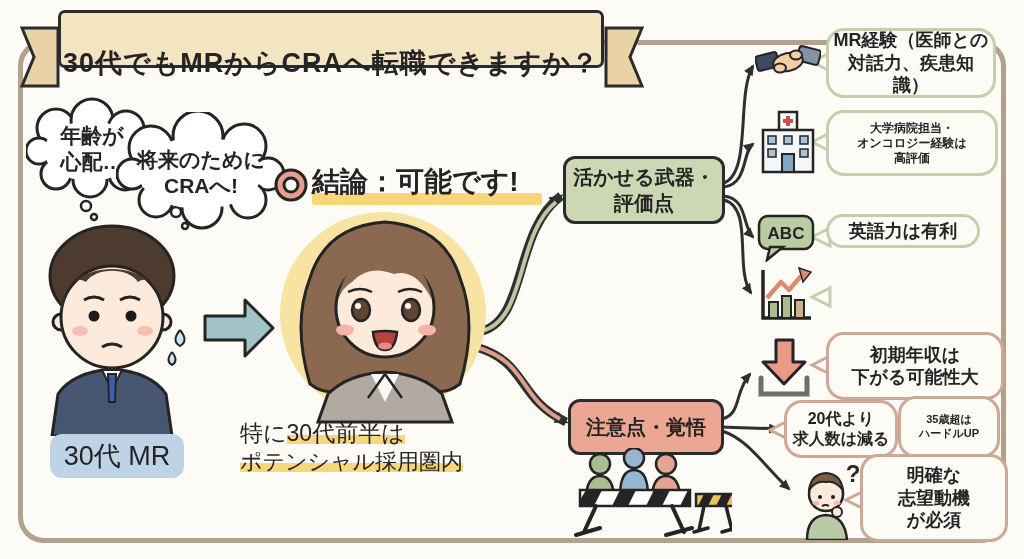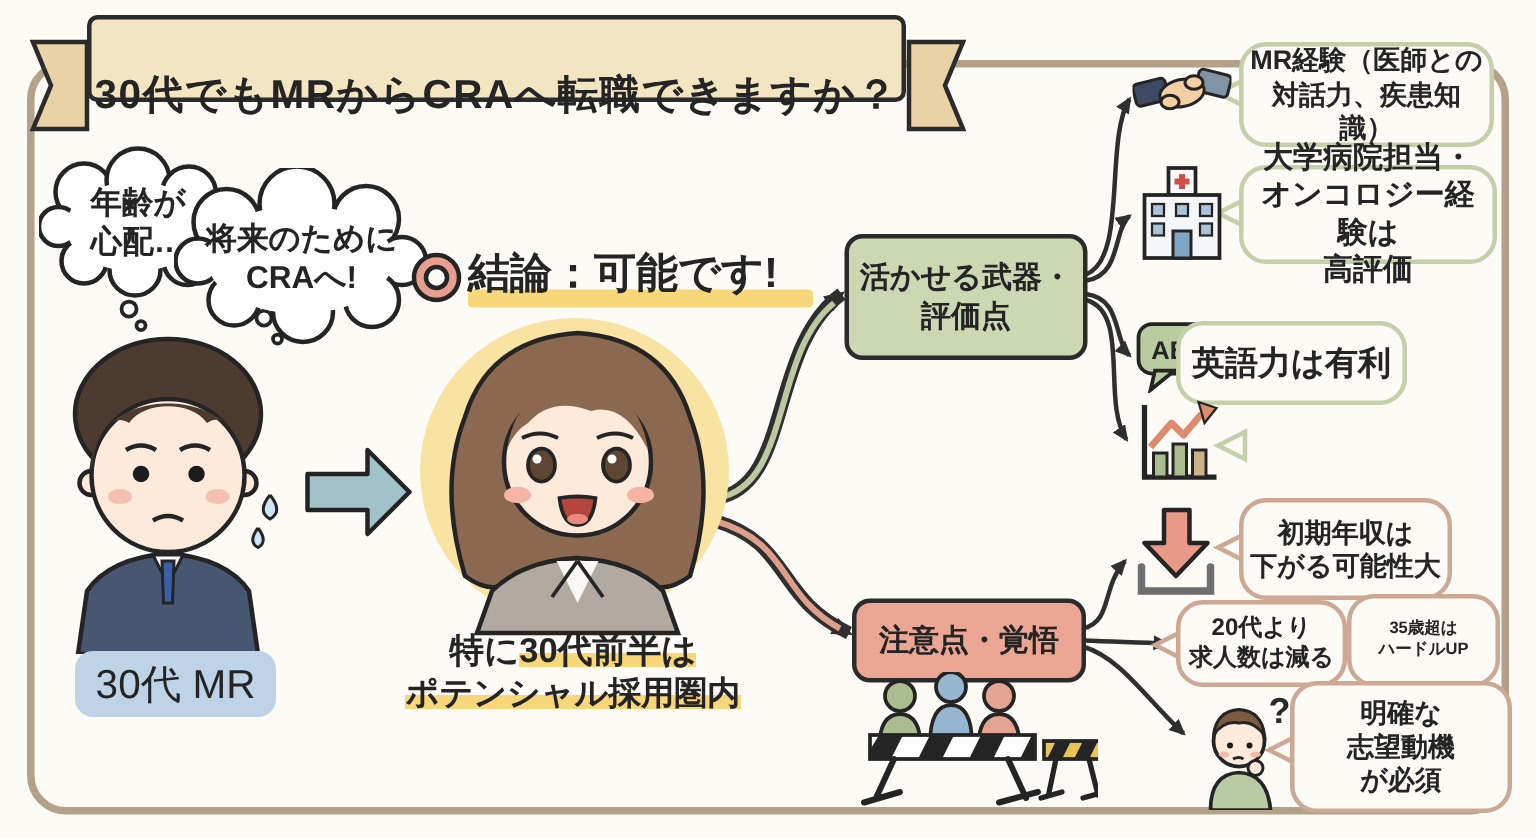--- a/index.html
+++ b/index.html
@@ -26,21 +26,21 @@
   
   .hbox{border:3px solid #2b2b2b; border-radius:12px; display:flex; align-items:center; justify-content:center; text-align:center; font-weight:800; white-space:pre-line; z-index:2; line-height:1.3;}
   .hbox.green{background:var(--strengths_green);}
   .hbox.salmon{background:var(--cautions_salmon);}
   .badge{background:var(--badge_blue); border-radius:12px; display:flex; align-items:center; justify-content:center; font-weight:400; font-size:27px; z-index:2;}
   .ycircle{background:var(--yellow_circle); border-radius:50%; z-index:1;}
   .overlay{left:0; top:0; z-index:1; pointer-events:none;}
   .char{z-index:2;}
   .conclusion-text{z-index:2; font-size:28px; font-weight:800; line-height:38px;}
   .hl{background:var(--highlight_yellow); z-index:1; border-radius:3px;}
-  .note{z-index:2; text-align:center; font-weight:700; line-height:1.25;}
+  .note{z-index:2; text-align:left; font-weight:400; line-height:1.25;}
   .note .l1{font-size:23px;}
   .note .l2{font-size:22px;}
   .note .mark{background:linear-gradient(to bottom, transparent 58%, var(--highlight_yellow) 58%, var(--highlight_yellow) 94%, transparent 94%);}
   .icon{z-index:2;}
 </style>
 </head>
 <body>
 
 <div id="canvas">
 
@@ -192,21 +192,21 @@
     <ellipse cx="139" cy="124" rx="9" ry="5.5" fill="#f6b3a6"></ellipse>
     <path d="M85,126 Q97,124 109,126 Q107,144 97,144 Q87,144 85,126 Z" fill="#b5443c" stroke="#242424" stroke-width="2.5"></path>
     <ellipse cx="97" cy="140" rx="7" ry="3.5" fill="#e98a80"></ellipse>
   </svg>
 
   <div class="abs note" style="left:240px; top:419px; width:284px;">
     <div class="l1"><span>特に</span><span class="mark">30代前半は</span></div>
     <div class="l2"><span class="mark">ポテンシャル採用圏内</span></div>
   </div>
 
-  <div class="abs hbox green" style="left:563px; top:156px; width:162px; height:84px; font-size:20px;">活かせる武器・
+  <div class="abs hbox green" style="left:563px; top:156px; width:162px; height:68px; font-size:20px;">活かせる武器・
 評価点</div>
 
   <svg class="abs icon" style="left:755px; top:38px;" width="66" height="48" viewBox="0 0 66 48">
     <rect x="1" y="16" width="22" height="15" rx="3" transform="rotate(-14 12 23)" fill="#3e4a63" stroke="#242424" stroke-width="2"></rect>
     <rect x="43" y="10" width="22" height="15" rx="3" transform="rotate(14 54 17)" fill="#8094a6" stroke="#242424" stroke-width="2"></rect>
     <ellipse cx="33" cy="24" rx="15" ry="9" transform="rotate(-12 33 24)" fill="#f5cfa4" stroke="#242424" stroke-width="2"></ellipse>
     <ellipse cx="25" cy="30" rx="6" ry="4.5" fill="#f5cfa4" stroke="#242424" stroke-width="2"></ellipse>
     <ellipse cx="41" cy="17" rx="6" ry="4.5" fill="#f5cfa4" stroke="#242424" stroke-width="2"></ellipse>
   </svg>
   <div class="abs bubble green" style="left:826px; top:28px; width:170px; height:70px; font-size:18px;">MR経験（医師との
@@ -218,47 +218,47 @@
     <rect x="6" y="22" width="50" height="42" fill="#f4f6f8" stroke="#242424" stroke-width="2.5"></rect>
     <g fill="#a9c3d8" stroke="#242424" stroke-width="1.5">
       <rect x="11" y="28" width="8" height="8"></rect>
         <rect x="27" y="28" width="8" height="8"></rect>
         <rect x="43" y="28" width="8" height="8"></rect>
       <rect x="11" y="41" width="8" height="8"></rect>
         <rect x="43" y="41" width="8" height="8"></rect>
     </g>
     <rect x="25" y="46" width="12" height="18" fill="#7fa6c4" stroke="#242424" stroke-width="2"></rect>
   </svg>
-  <div class="abs bubble green" style="left:826px; top:110px; width:172px; height:66px; font-size:20px;">大学病院担当・
+  <div class="abs bubble green" style="left:826px; top:110px; width:172px; height:66px; font-size:12px;">大学病院担当・
 オンコロジー経験は
 高評価</div>
 
   <svg class="abs icon" style="left:757px; top:214px;" width="58" height="48" viewBox="0 0 58 48">
     <rect x="2" y="2" width="54" height="33" rx="9" fill="#b9cba1" stroke="#242424" stroke-width="2.5"></rect>
     <polygon points="13,33 26,33 10,46" fill="#b9cba1" stroke="#242424" stroke-width="2.5"></polygon>
     <text x="29" y="25" text-anchor="middle" font-size="17" font-weight="bold" fill="#242424">ABC</text>
   </svg>
-  <div class="abs bubble green" style="left:784px; top:214px; width:154px; height:56px; font-size:22px;">英語力は有利</div>
+  <div class="abs bubble green" style="left:826px; top:214px; width:154px; height:34px; font-size:18px;">英語力は有利</div>
 
   <svg class="abs icon" style="left:755px; top:264px;" width="60" height="62" viewBox="0 0 60 62">
     <path d="M8,6 V54 H56" stroke="#242424" stroke-width="3.5" fill="none"></path>
     <rect x="14" y="38" width="9" height="16" fill="#a9bd8e" stroke="#242424" stroke-width="2"></rect>
     <rect x="27" y="32" width="9" height="22" fill="#a9bd8e" stroke="#242424" stroke-width="2"></rect>
     <rect x="40" y="36" width="9" height="18" fill="#cbb089" stroke="#242424" stroke-width="2"></rect>
     <path d="M12,34 L26,18 L34,26 L46,12" stroke="#dd8a6e" stroke-width="4.5" fill="none" stroke-linejoin="round"></path>
     <polygon points="44,4 56,8 48,18" fill="#dd8a6e" stroke="#242424" stroke-width="1.5"></polygon>
   </svg>
 
   <div class="abs hbox salmon" style="left:568px; top:399px; width:156px; height:56px; font-size:20px;">注意点・覚悟</div>
 
   <svg class="abs icon" style="left:755px; top:336px;" width="58" height="62" viewBox="0 0 58 62">
     <polygon points="21,4 38,4 38,26 50,26 29,48 8,26 21,26" fill="#e89a86" stroke="#242424" stroke-width="3" stroke-linejoin="round"></polygon>
     <path d="M6,42 L6,58 L52,58 L52,42" stroke="#6e6e6e" stroke-width="5" fill="none" stroke-linecap="round"></path>
   </svg>
-  <div class="abs bubble tan" style="left:826px; top:332px; width:142px; height:68px; font-size:18px;">初期年収は
+  <div class="abs bubble tan" style="left:826px; top:332px; width:178px; height:68px; font-size:18px;">初期年収は
 下がる可能性大</div>
 
   <div class="abs bubble tan" style="left:784px; top:400px; width:114px; height:58px; font-size:16px;">20代より
 求人数は減る</div>
   <div class="abs bubble tan" style="left:898px; top:396px; width:102px; height:62px; font-size:11px;">35歳超は
 ハードルUP</div>
 
   <svg class="abs icon" style="left:572px; top:448px;" width="160" height="92" viewBox="0 0 160 92">
     <g stroke="#242424" stroke-width="2.5">
       <path d="M14,52 Q14,28 28,28 Q42,28 42,52 Z" fill="#a9bd8e"></path>

